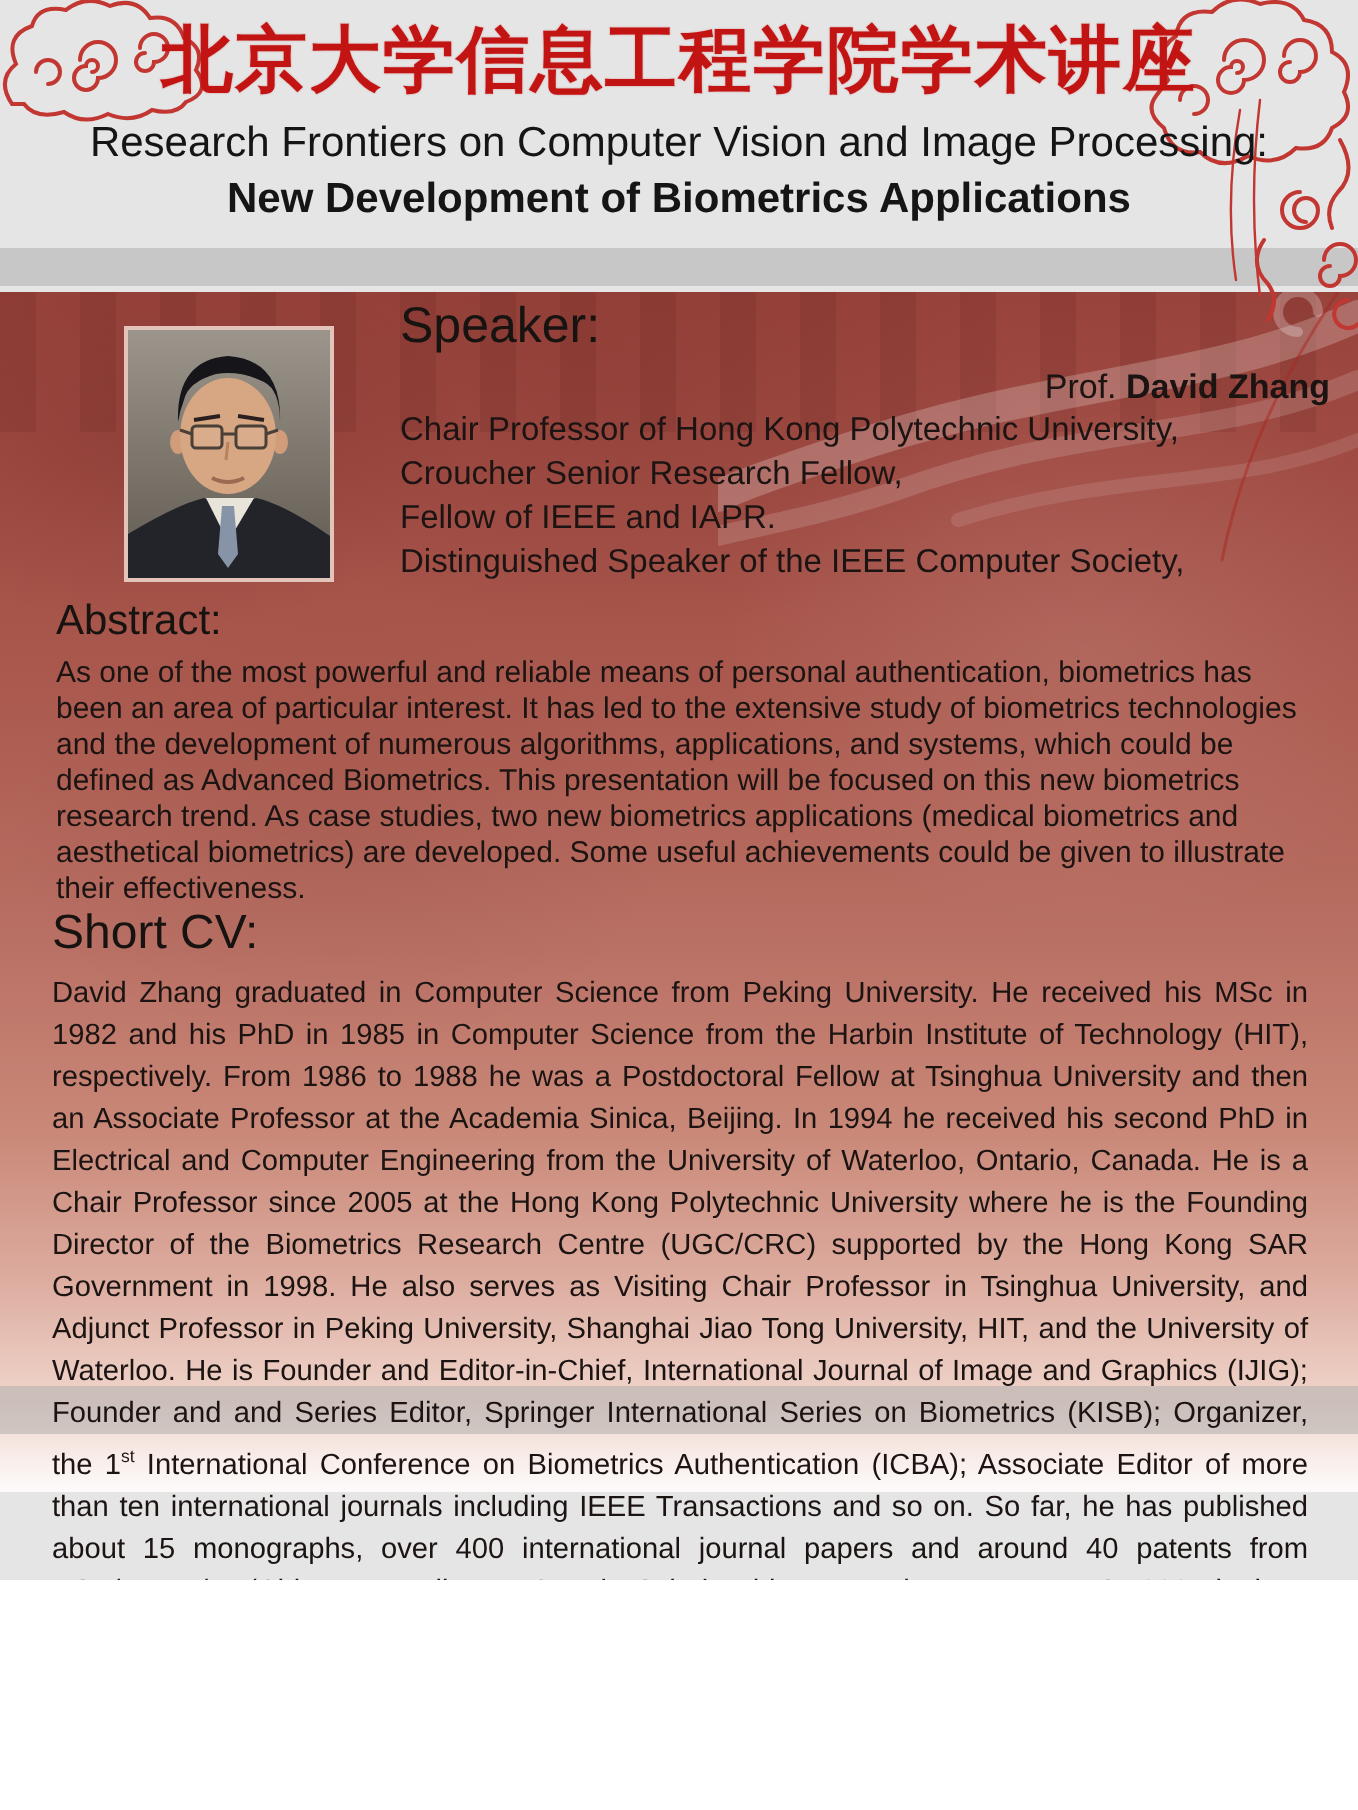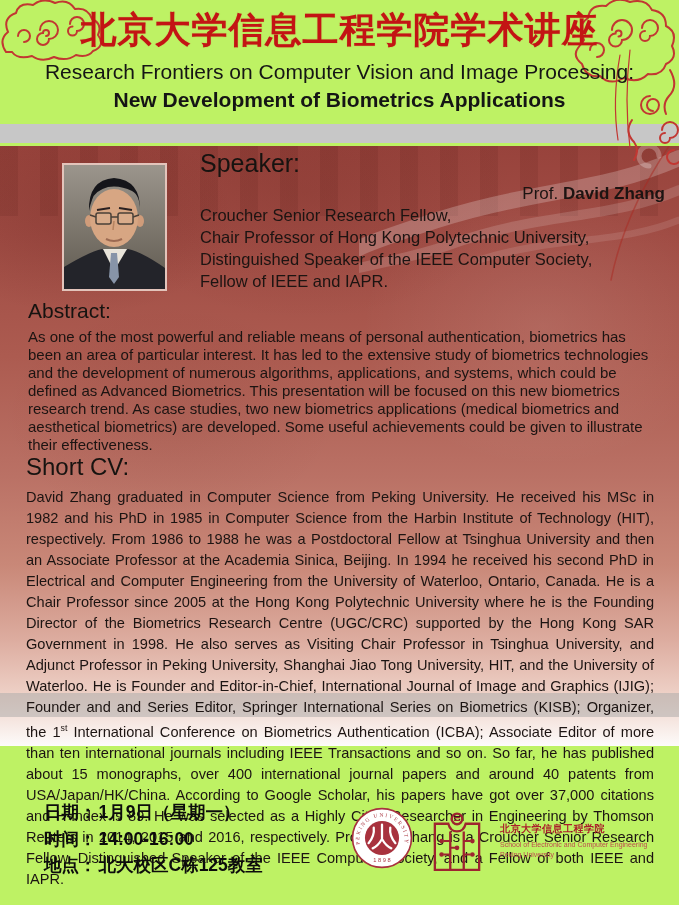--- a/index.html
+++ b/index.html
@@ -1,18 +1,18 @@
 <!DOCTYPE html>
 <html><head>
 <meta charset="utf-8">
 <style>
   html,body{margin:0;padding:0;background:#fff;}
   .poster{
-    position:relative;width:679px;height:905px;overflow:hidden;
-    background:#bef264;font-family:"Liberation Sans",sans-serif;color:#1c1412;
+    position:relative;width:679px;height:790px;overflow:hidden;
+    background:#e5e5e5;font-family:"Liberation Sans",sans-serif;color:#1c1412;
   }
   
   .bg-red{
     position:absolute;left:0;top:146px;width:679px;height:600px;z-index:0;overflow:hidden;
     background:linear-gradient(180deg,
       #98433c 0%,#a04c44 15%,#ac5b50 35%,#ba7165 55%,
       #c98878 70%,#dcab9e 82%,#efd3c9 92%,#fdfbfa 100%);
   }
   .bg-red::before{ 
     content:"";position:absolute;left:0;top:0;width:100%;height:70px;
@@ -150,24 +150,24 @@
       <path d="M47,52 L54,52 M32,52 L26,50 M69,52 L75,50" fill="none"></path>
     </g>
     <path d="M33,45 L46,43 M55,43 L68,45" stroke="#2a2020" stroke-width="2" fill="none"></path>
     <path d="M50,56 L49,65" stroke="#b5835f" stroke-width="1.5" fill="none"></path>
     <path d="M42,74 Q50,78 58,74" stroke="#9c6a52" stroke-width="2" fill="none"></path>
   </svg>
 
   <div class="speaker">
     <div class="sec-heading">Speaker:</div>
     <div class="name-line"><span>Prof. </span><b>David Zhang</b></div>
+    <div class="line">Chair Professor of Hong Kong Polytechnic University,</div>
     <div class="line">Croucher Senior Research Fellow,</div>
-    <div class="line">Chair Professor of Hong Kong Polytechnic University,</div>
+    <div class="line">Fellow of IEEE and IAPR.</div>
     <div class="line">Distinguished Speaker of the IEEE Computer Society,</div>
-    <div class="line">Fellow of IEEE and IAPR.</div>
   </div>
 
   <div class="abstract">
     <div class="sec-heading">Abstract:</div>
     <p>As one of the most powerful and reliable means of personal authentication, biometrics has been an area of particular interest. It has led to the extensive study of biometrics technologies and the development of numerous algorithms, applications, and systems, which could be defined as Advanced Biometrics. This presentation will be focused on this new biometrics research trend. As case studies, two new biometrics applications (medical biometrics and aesthetical biometrics) are developed. Some useful achievements could be given to illustrate their effectiveness.</p>
   </div>
 
   <div class="shortcv">
     <div class="sec-heading">Short CV:</div>
     <p><span>David Zhang graduated in Computer Science from Peking University. He received his MSc in 1982 and his PhD in 1985 in Computer Science from the Harbin Institute of Technology (HIT), respectively. From 1986 to 1988 he was a Postdoctoral Fellow at Tsinghua University and then an Associate Professor at the Academia Sinica, Beijing. In 1994 he received his second PhD in Electrical and Computer Engineering from the University of Waterloo, Ontario, Canada. He is a Chair Professor since 2005 at the Hong Kong Polytechnic University where he is the Founding Director of the Biometrics Research Centre (UGC/CRC) supported by the Hong Kong SAR Government in 1998. He also serves as Visiting Chair Professor in Tsinghua University, and Adjunct Professor in Peking University, Shanghai Jiao Tong University, HIT, and the University of Waterloo. He is Founder and Editor-in-Chief, International Journal of Image and Graphics (IJIG); Founder and and Series Editor, Springer International Series on Biometrics (KISB); Organizer, the 1</span><sup>st</sup><span> International Conference on Biometrics Authentication (ICBA); Associate Editor of more than ten international journals including IEEE Transactions and so on. So far, he has published about </span><span class="b">15</span><span> monographs, over </span><span class="b">400</span><span> international journal papers and around </span><span class="b">40</span><span> patents from USA/Japan/HK/China. According to </span><span class="b">Google Scholar</span><span>, his papers have got over 37,000 citations and H-index is 89. He was selected as a Highly Cited Researcher in Engineering by Thomson Reuters in 2014, 2015 and 2016, respectively. Professor Zhang is a Croucher Senior Research Fellow, Distinguished Speaker of the IEEE Computer Society, and a Fellow of both IEEE and IAPR.</span></p>

